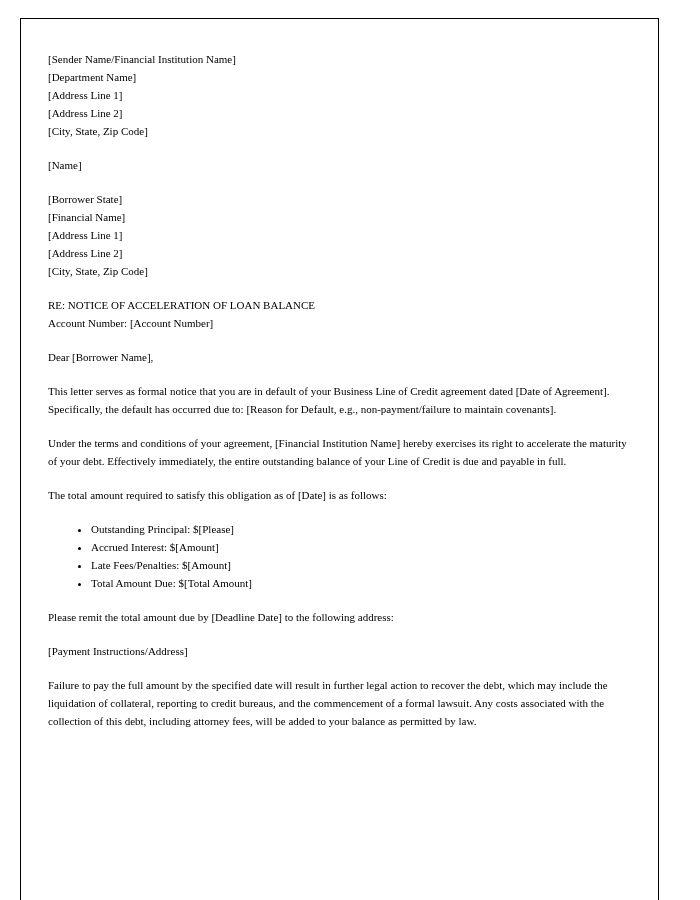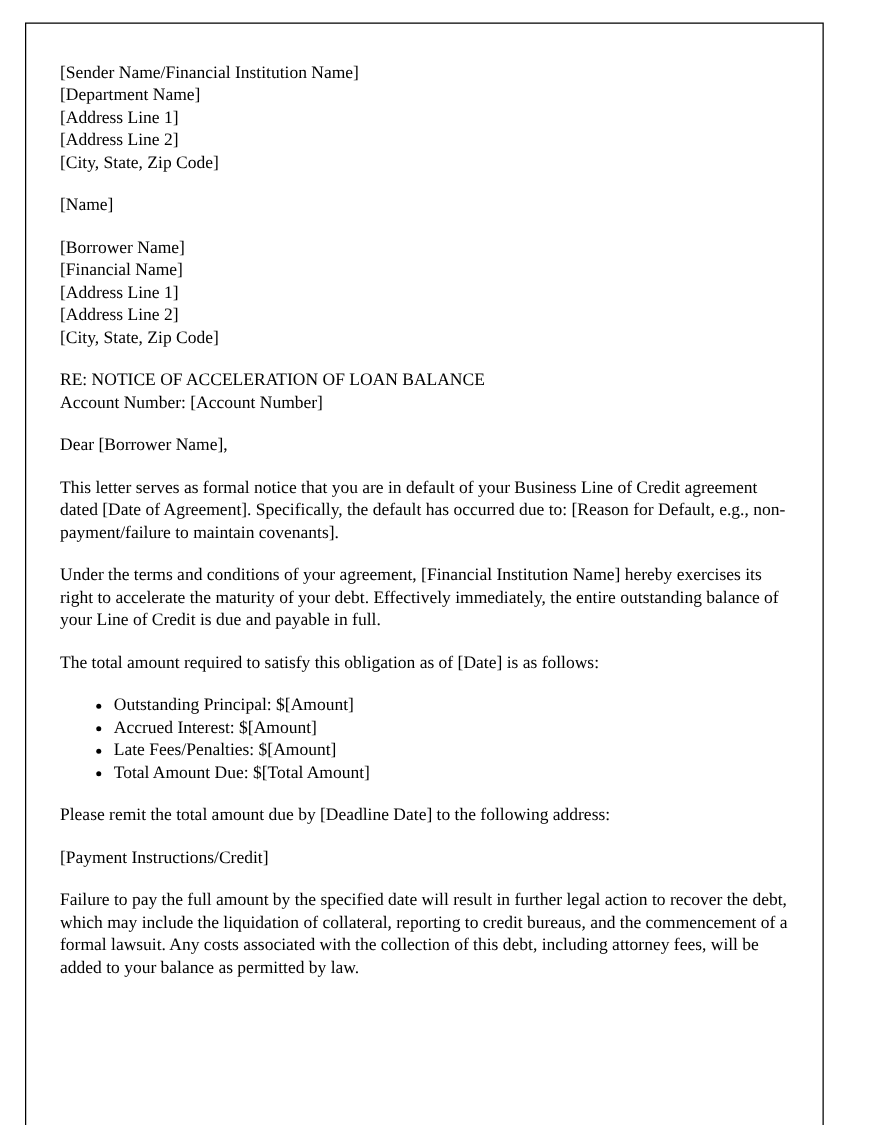--- a/index.html
+++ b/index.html
@@ -19,21 +19,21 @@
     left: 20px;
     top: 18px;
     width: 639px;
     height: 1100px; 
     border: 1px solid #000000;
     box-sizing: border-box;
     background: #ffffff;
   }
   .content {
     padding: 31px 24px 0 27px;
-    font-size: 14px;
+    font-size: 11px;
     line-height: 18px;
   }
   .block { margin: 0 0 16px 0; }
   .block div { margin: 0; }
   p { margin: 0 0 16px 0; }
   .bold { font-weight: normal; }
   ul {
     margin: 0 0 16px 0;
     padding-left: 43px;
   }
@@ -51,47 +51,47 @@
       <div>[Address Line 1]</div>
       <div>[Address Line 2]</div>
       <div>[City, State, Zip Code]</div>
     </div>
 
     <div class="block">
       <div>[Name]</div>
     </div>
 
     <div class="block">
-      <div>[Borrower Name]</div>
+      <div>[Borrower State]</div>
       <div>[Financial Name]</div>
       <div>[Address Line 1]</div>
       <div>[Address Line 2]</div>
       <div>[City, State, Zip Code]</div>
     </div>
 
     <div class="block">
       <div class="bold">RE: NOTICE OF ACCELERATION OF LOAN BALANCE</div>
       <div><span class="bold">Account Number:</span> <span>[Account Number]</span></div>
     </div>
 
     <p>Dear [Borrower Name],</p>
 
     <p>This letter serves as formal notice that you are in default of your Business Line of Credit agreement dated [Date of Agreement]. Specifically, the default has occurred due to: [Reason for Default, e.g., non-payment/failure to maintain covenants].</p>
 
     <p>Under the terms and conditions of your agreement, [Financial Institution Name] hereby exercises its right to accelerate the maturity of your debt. Effectively immediately, the entire outstanding balance of your Line of Credit is due and payable in full.</p>
 
     <p>The total amount required to satisfy this obligation as of [Date] is as follows:</p>
 
     <ul>
-      <li>Outstanding Principal: $[Amount]</li>
+      <li>Outstanding Principal: $[Please]</li>
       <li>Accrued Interest: $[Amount]</li>
       <li>Late Fees/Penalties: $[Amount]</li>
       <li class="bold">Total Amount Due: $[Total Amount]</li>
     </ul>
 
     <p>Please remit the total amount due by [Deadline Date] to the following address:</p>
 
-    <p>[Payment Instructions/Credit]</p>
+    <p>[Payment Instructions/Address]</p>
 
     <p>Failure to pay the full amount by the specified date will result in further legal action to recover the debt, which may include the liquidation of collateral, reporting to credit bureaus, and the commencement of a formal lawsuit. Any costs associated with the collection of this debt, including attorney fees, will be added to your balance as permitted by law.</p>
 
   </div>
 </div>
 
 </body></html>

